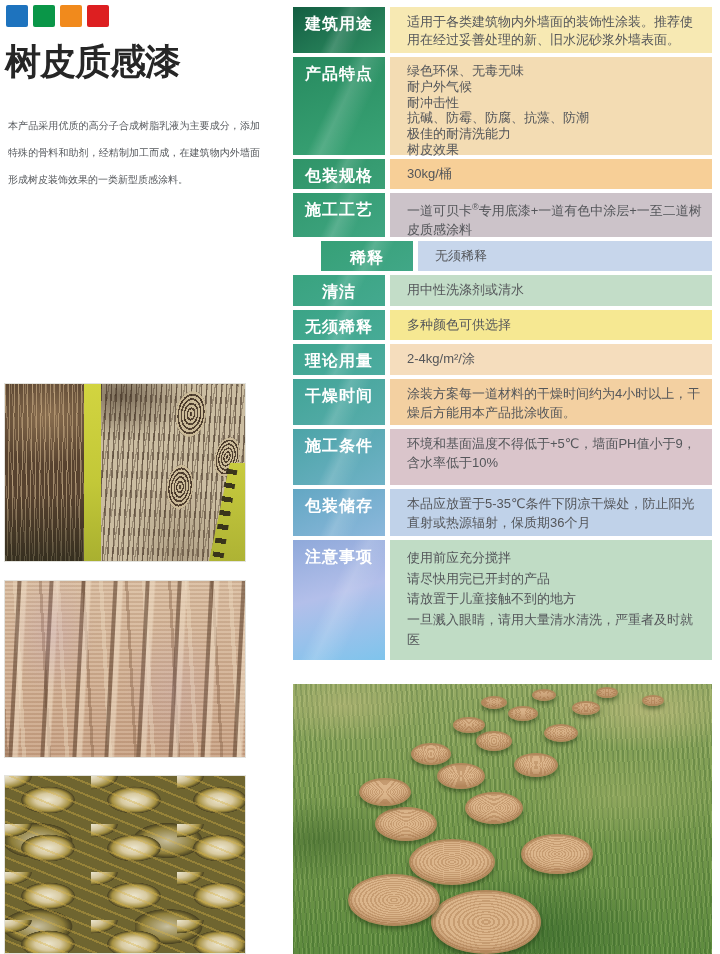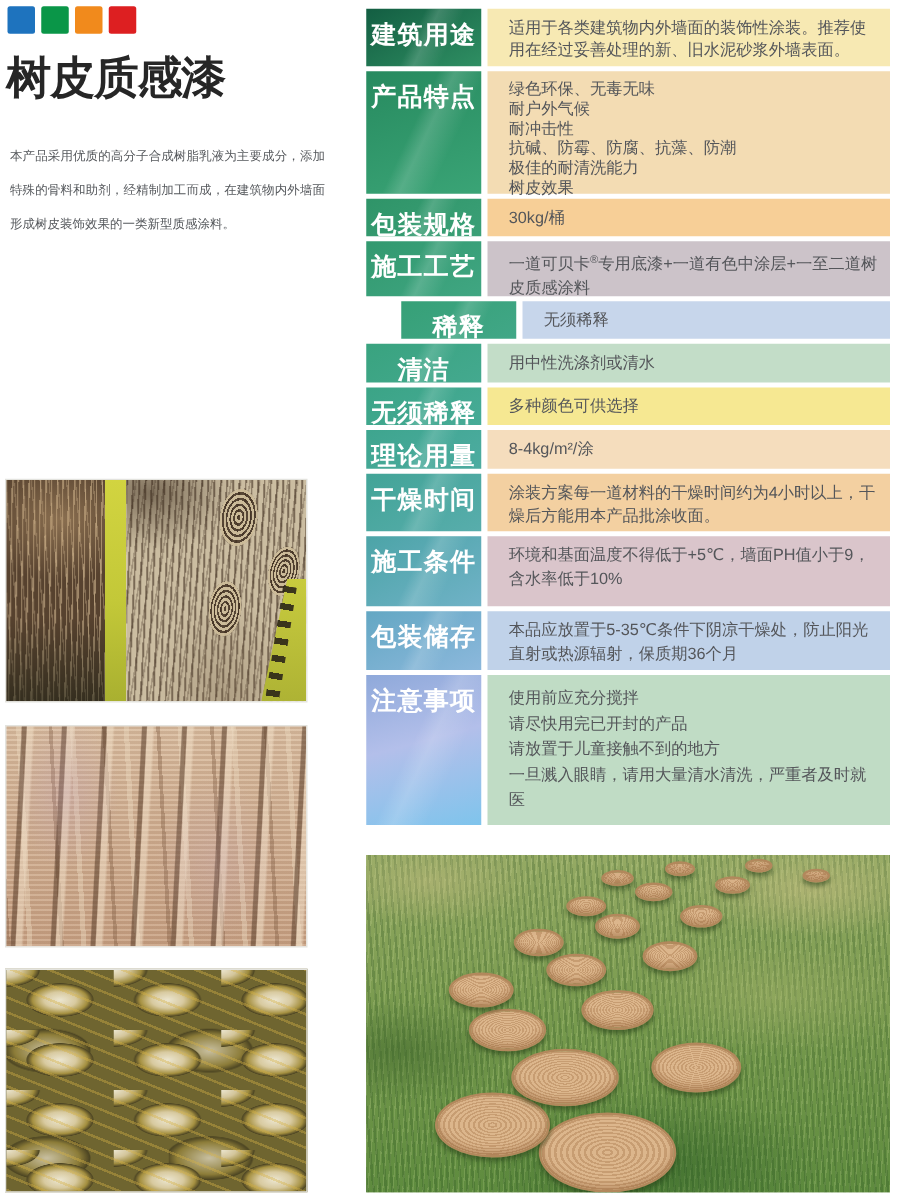--- a/index.html
+++ b/index.html
@@ -65,21 +65,21 @@
       radial-gradient(ellipse 40px 20px at 50% 50%, #ece6d0 0%, #d8caa0 32%, #a59040 55%, #4e4624 66%, rgba(0,0,0,0) 68%),
       radial-gradient(ellipse 40px 20px at 0% 0%,  #ece6d0 0%, #d4c69c 30%, #9d8a3c 55%, #4e4624 66%, rgba(0,0,0,0) 68%),
       radial-gradient(ellipse 52px 26px at 25% 75%, rgba(230,222,198,.75) 0%, rgba(160,140,62,.6) 50%, rgba(60,54,28,.7) 66%, rgba(0,0,0,0) 68%);
     background-size:auto, 86px 48px, 86px 48px, 130px 86px; }
 
   
   .spec-table { position:absolute; left:293px; top:7px; width:419px; }
   .spec-row { display:flex; gap:5px; margin-bottom:4px; }
   .spec-label { position:relative; width:92px; flex:0 0 92px; overflow:hidden;
                 display:flex; justify-content:center; padding-top:7px;
-                color:#ffffff; font-size:20px; font-weight:bold; letter-spacing:1px; }
+                color:#ffffff; font-size:16px; font-weight:bold; letter-spacing:1px; }
   .spec-label::after { content:""; position:absolute; inset:0;
     background:linear-gradient(115deg, rgba(255,255,255,0) 42%, rgba(255,255,255,.16) 52%, rgba(255,255,255,0) 70%); }
   .spec-content { flex:1; padding:5px 8px 3px 17px;
                   font-size:13px; line-height:19px; color:#54565a; }
   .spec-content sup { font-size:9px; }
 
   .spec-row:nth-child(1)  { height:46px; }
   .spec-row:nth-child(2)  { height:98px; }
   .spec-row:nth-child(3)  { height:30px; }
   .spec-row:nth-child(4)  { height:44px; }
@@ -191,21 +191,21 @@
     <div class="spec-content" data-interactable="false" style="background: rgb(195, 221, 200); color: rgb(84, 86, 90);">用中性洗涤剂或清水</div>
   </div>
 
   <div class="spec-row" data-interactable="false">
     <div class="spec-label" data-interactable="false">无须稀释</div>
     <div class="spec-content" data-interactable="false" style="background: rgb(246, 232, 146); color: rgb(84, 86, 90);">多种颜色可供选择</div>
   </div>
 
   <div class="spec-row" data-interactable="false">
     <div class="spec-label" data-interactable="false">理论用量</div>
-    <div class="spec-content" data-interactable="false" style="background: rgb(245, 221, 189); color: rgb(84, 86, 90);">8-4kg/m²/涂</div>
+    <div class="spec-content" data-interactable="false" style="background: rgb(245, 221, 189); color: rgb(84, 86, 90);">2-4kg/m²/涂</div>
   </div>
 
   <div class="spec-row" data-interactable="false">
     <div class="spec-label" data-interactable="false">干燥时间</div>
     <div class="spec-content" data-interactable="false" style="background: rgb(243, 208, 161); color: rgb(84, 86, 90);">涂装方案每一道材料的干燥时间约为4小时以上，干燥后方能用本产品批涂收面。</div>
   </div>
 
   <div class="spec-row" data-interactable="false">
     <div class="spec-label" data-interactable="false">施工条件</div>
     <div class="spec-content" data-interactable="false" style="background: rgb(218, 197, 203); color: rgb(84, 86, 90);">环境和基面温度不得低于+5℃，墙面PH值小于9，含水率低于10%</div>

